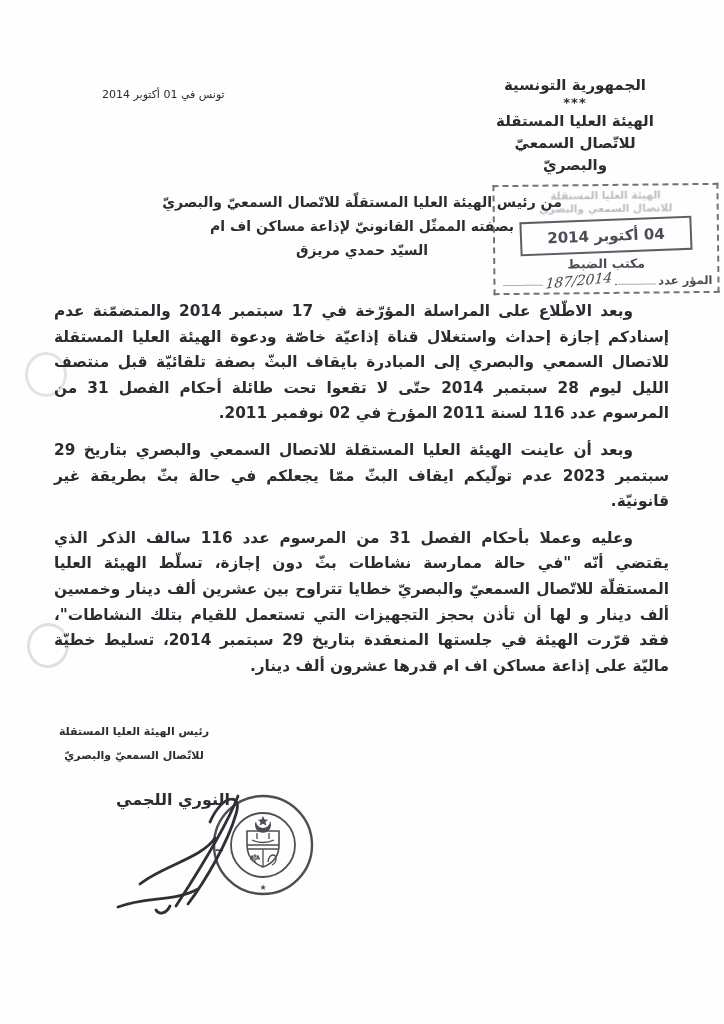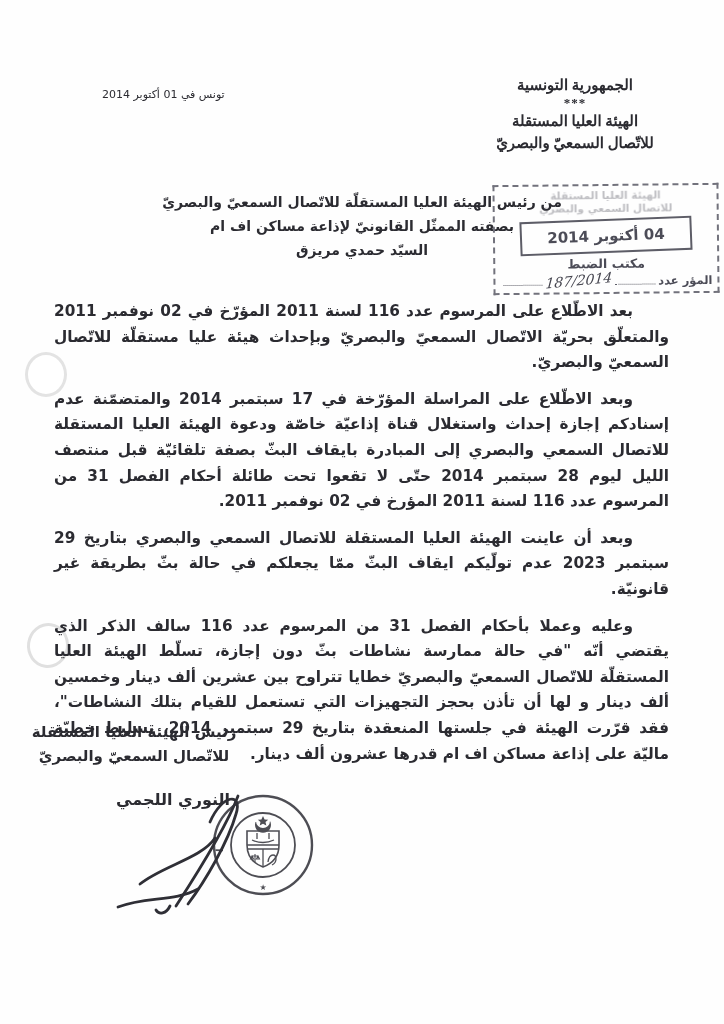--- a/index.html
+++ b/index.html
@@ -17,21 +17,21 @@
   .punch-hole{
     position:absolute;width:36px;height:39px;border-radius:50%;
     border:3px solid #e3e3e3;background:#fff;
   }
   .hole-1{top:352px;left:25px;}
   .hole-2{top:623px;left:27px;transform:rotate(8deg);border-color:#e0e0e0;}
 
   
   .letterhead{
     position:absolute;top:74px;right:54px;width:190px;
-    text-align:center;font-weight:700;font-size:15px;line-height:22px;font-family:Liberation Serif, serif;
+    text-align:center;font-weight:700;font-size:15px;line-height:22px;
   }
   .letterhead .sep{font-size:13px;line-height:14px;letter-spacing:1px;}
 
   
   .date-line{
     position:absolute;top:88px;left:102px;
     font-size:11px;font-weight:400;white-space:nowrap;
   }
 
   
@@ -68,21 +68,21 @@
   .body-text p{
     margin:0 0 11px;
     font-size:15.3px;line-height:25.6px;font-weight:600;
     text-align:justify;text-indent:36px;color:#2b2b31;
   }
   .body-text p.closing{text-align:right;}
 
   
   .sig-title{
     position:absolute;top:720px;left:28px;width:212px;
-    text-align:center;font-weight:700;font-size:15px;line-height:24px;
+    text-align:center;font-weight:700;font-size:11px;line-height:24px;
   }
   .signer-name{
     position:absolute;top:790px;left:88px;width:170px;
     text-align:center;font-weight:700;font-size:16px;z-index:4;
   }
   .signature-svg{position:absolute;top:788px;left:110px;z-index:5;}
   .seal-svg{position:absolute;top:793px;left:211px;z-index:2;opacity:.92;}
 </style>
 </head>
 <body>
@@ -116,21 +116,20 @@
     <div class="stamp-office">مكتب الضبط</div>
     <div class="stamp-number">
       <span>المؤر عدد</span>
       <span class="leader"></span>
       <span class="handwritten">187/2014</span>
       <span class="leader"></span>
     </div>
   </div>
 
   <div class="body-text">
-    <p>بعد الاطّلاع على المرسوم عدد 116 لسنة 2011 المؤرّخ في 02 نوفمبر 2011 والمتعلّق بحريّة الاتّصال السمعيّ والبصريّ وبإحداث هيئة عليا مستقلّة للاتّصال السمعيّ والبصريّ.</p>
     <p>وبعد الاطّلاع على المراسلة المؤرّخة في 17 سبتمبر 2014 والمتضمّنة عدم إسنادكم إجازة إحداث واستغلال قناة إذاعيّة خاصّة ودعوة الهيئة العليا المستقلة للاتصال السمعي والبصري إلى المبادرة بايقاف البثّ بصفة تلقائيّة قبل منتصف الليل ليوم 28 سبتمبر 2014 حتّى لا تقعوا تحت طائلة أحكام الفصل 31 من المرسوم عدد 116 لسنة 2011 المؤرخ في 02 نوفمبر 2011.</p>
     <p>وبعد أن عاينت الهيئة العليا المستقلة للاتصال السمعي والبصري بتاريخ 29 سبتمبر 2023 عدم تولّيكم ايقاف البثّ ممّا يجعلكم في حالة بثّ بطريقة غير قانونيّة.</p>
     <p>وعليه وعملا بأحكام الفصل 31 من المرسوم عدد 116 سالف الذكر الذي يقتضي أنّه "في حالة ممارسة نشاطات بثّ دون إجازة، تسلّط الهيئة العليا المستقلّة للاتّصال السمعيّ والبصريّ خطايا تتراوح بين عشرين ألف دينار وخمسين ألف دينار و لها أن تأذن بحجز التجهيزات التي تستعمل للقيام بتلك النشاطات"، فقد قرّرت الهيئة في جلستها المنعقدة بتاريخ 29 سبتمبر 2014، تسليط خطيّة ماليّة على إذاعة مساكن اف ام قدرها عشرون ألف دينار.</p>
   </div>
 
   <div class="sig-title">
     <div>رئيس الهيئة العليا المستقلة</div>
     <div>للاتّصال السمعيّ والبصريّ</div>
   </div>
 

